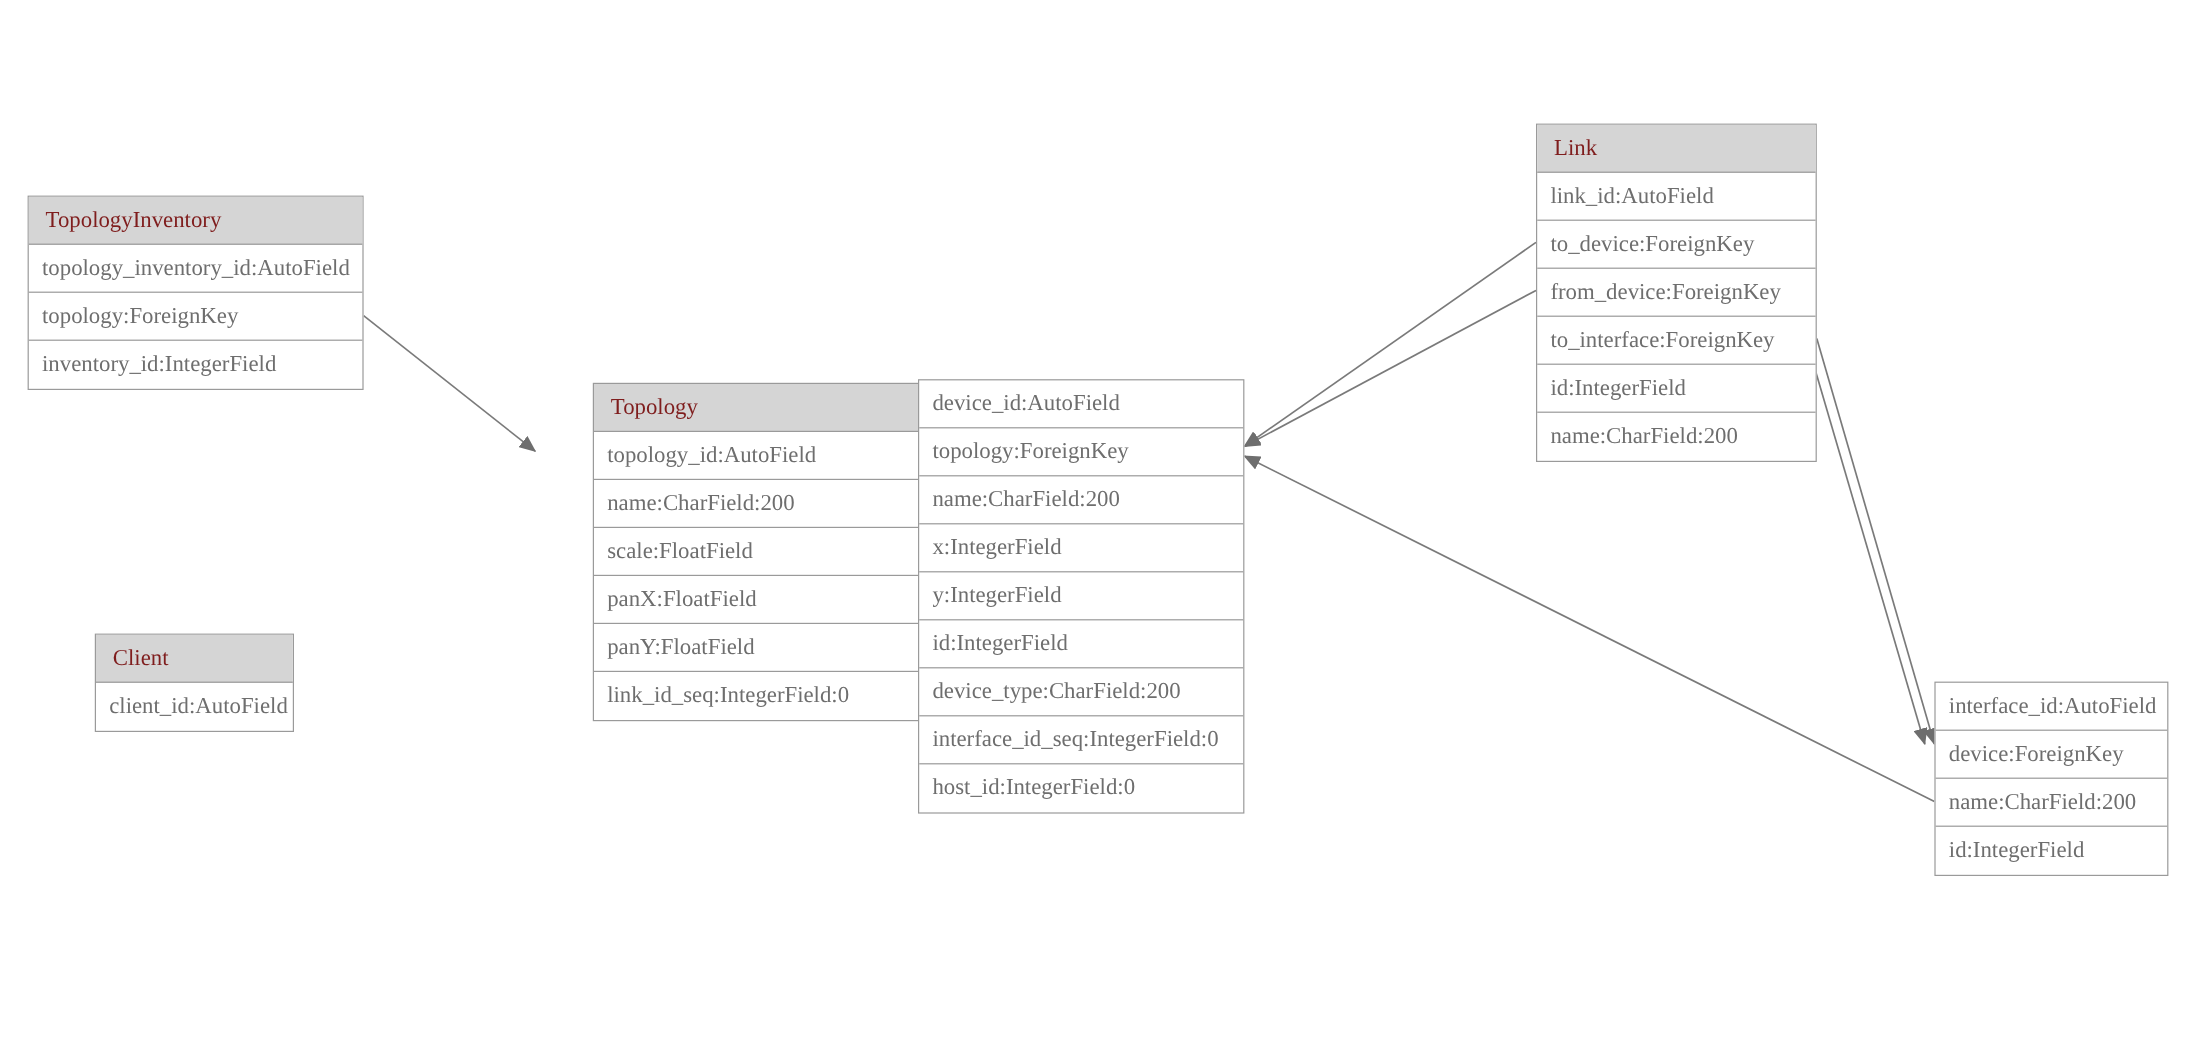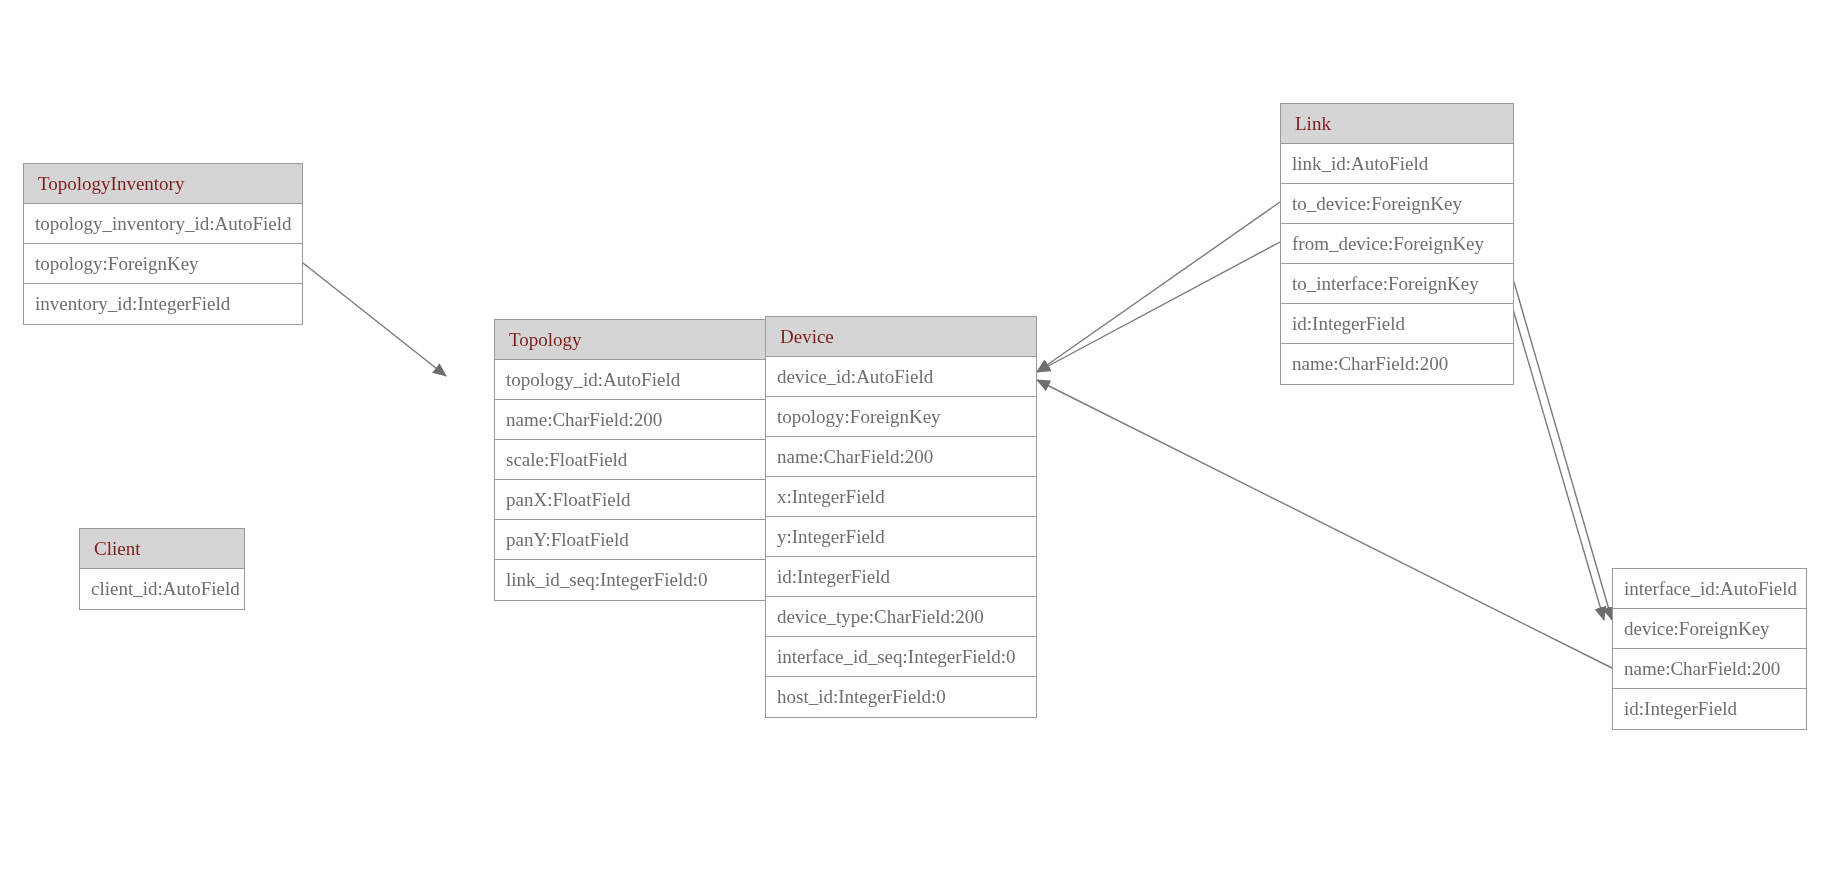--- a/index.html
+++ b/index.html
@@ -103,21 +103,20 @@
     <div class="entity-title">Topology</div>
     <div class="entity-field">topology_id:AutoField</div>
     <div class="entity-field">name:CharField:200</div>
     <div class="entity-field">scale:FloatField</div>
     <div class="entity-field">panX:FloatField</div>
     <div class="entity-field">panY:FloatField</div>
     <div class="entity-field last">link_id_seq:IntegerField:0</div>
   </div>
 
   <div class="entity" style="left:765px; top:316px; width:272px;">
-    <div class="entity-title">Device</div>
     <div class="entity-field">device_id:AutoField</div>
     <div class="entity-field">topology:ForeignKey</div>
     <div class="entity-field">name:CharField:200</div>
     <div class="entity-field">x:IntegerField</div>
     <div class="entity-field">y:IntegerField</div>
     <div class="entity-field">id:IntegerField</div>
     <div class="entity-field">device_type:CharField:200</div>
     <div class="entity-field">interface_id_seq:IntegerField:0</div>
     <div class="entity-field last">host_id:IntegerField:0</div>
   </div>

